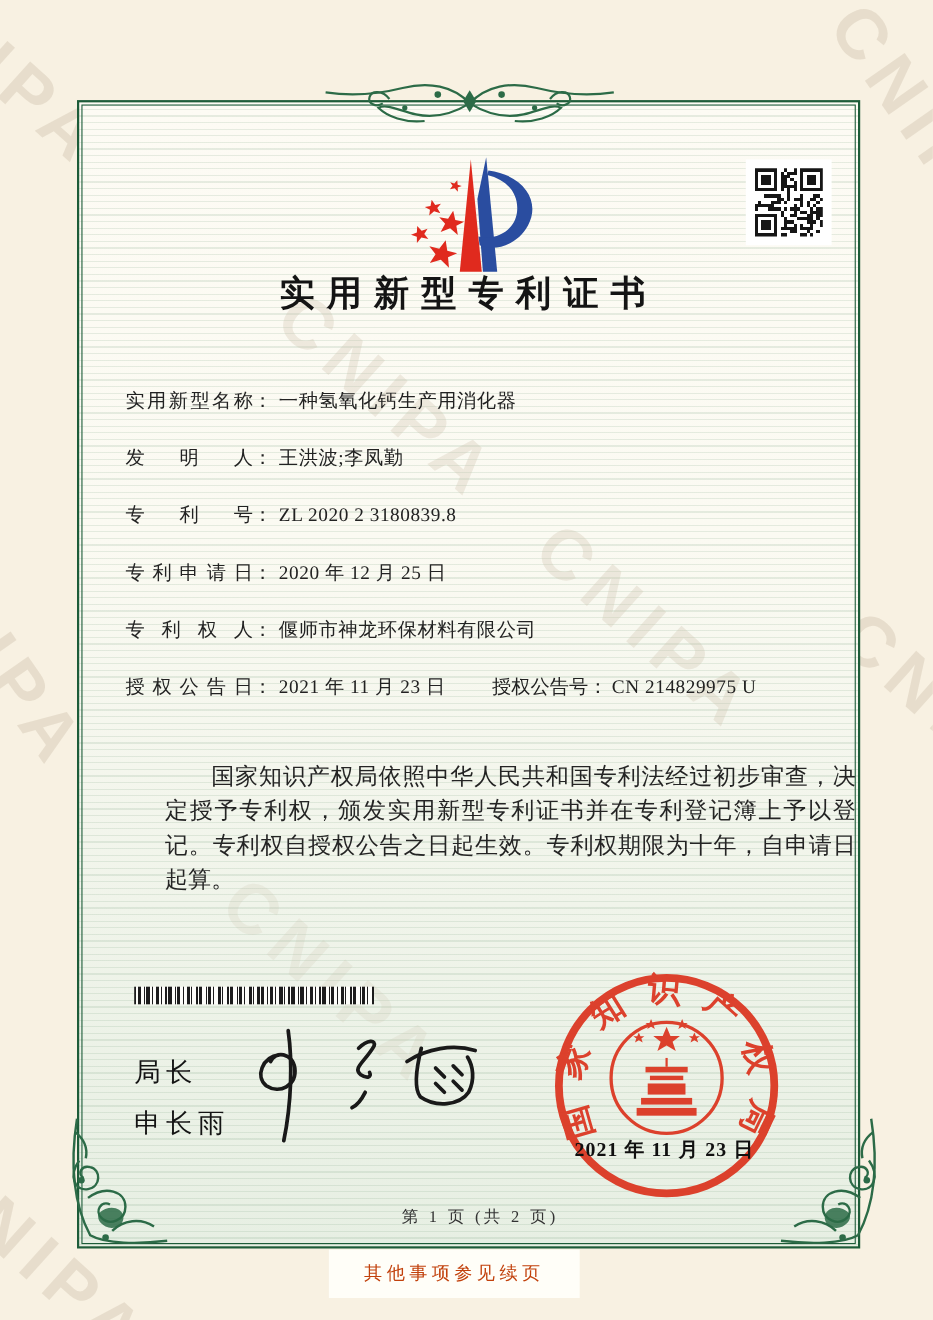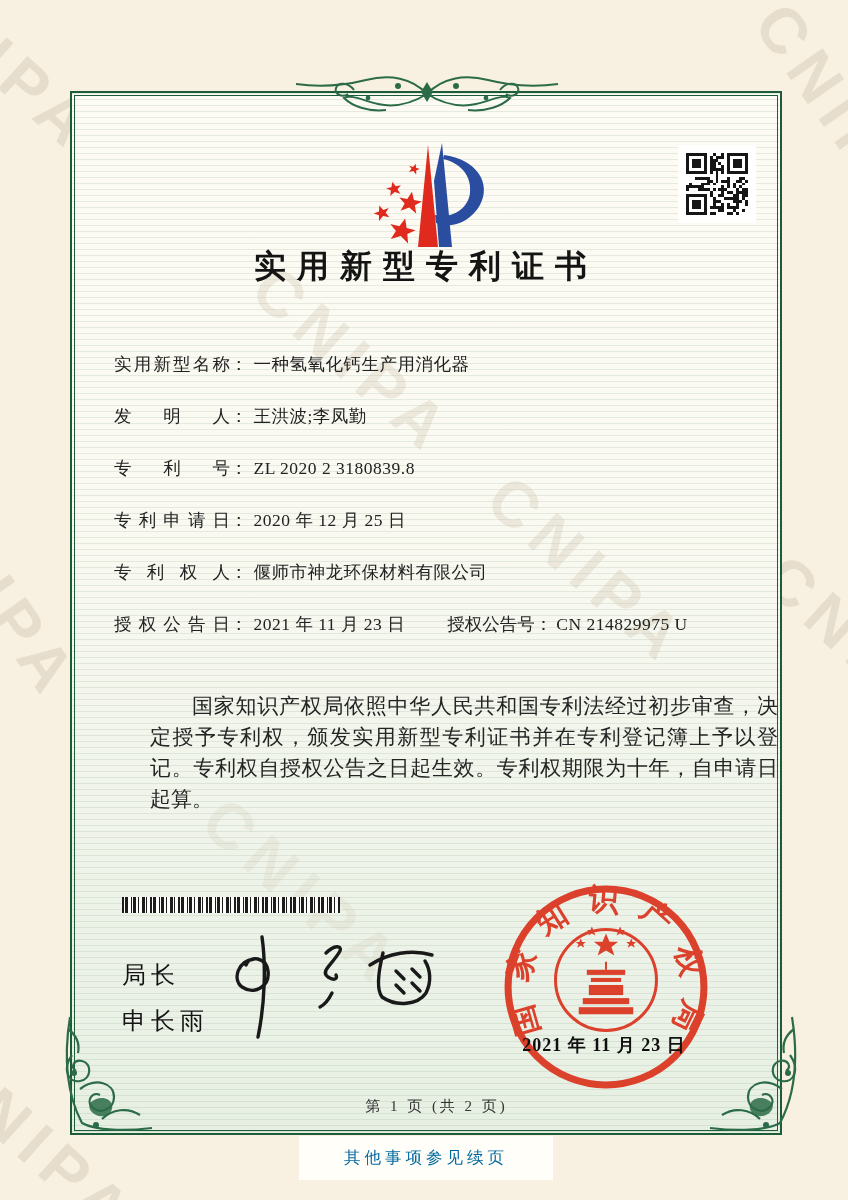--- a/index.html
+++ b/index.html
@@ -80,23 +80,23 @@
   .signature{position:absolute;left:148px;top:838px;}
 
   
   .seal{position:absolute;left:428px;top:788px;width:212px;height:212px;opacity:.95;}
   .seal-date{position:absolute;left:412px;top:940px;width:240px;text-align:center;
              font-size:18px;color:#101010;letter-spacing:1px;font-weight:bold;}
 
   
   .page-num{position:absolute;left:0;right:0;top:1004px;text-align:center;
             font-size:15px;letter-spacing:3px;color:#333;padding-left:21px;}
-  .cont-note{position:absolute;left:299px;top:1136px;width:254px;height:44px;
+  .cont-note{position:absolute;left:299px;top:1136px;width:228px;height:44px;
              background:#fffef8;display:flex;align-items:center;justify-content:center;
-             font-size:16.5px;letter-spacing:4px;color:#0369a1;}
+             font-size:16.5px;letter-spacing:4px;color:#c2410c;}
 
   
   .top-orn{position:absolute;left:222px;top:-21px;}
   .corner{position:absolute;}
   .corner-bl{left:-16px;top:922px;}
   .corner-br{left:614px;top:922px;transform:scaleX(-1);}
 </style>
 </head>
 <body>
 

